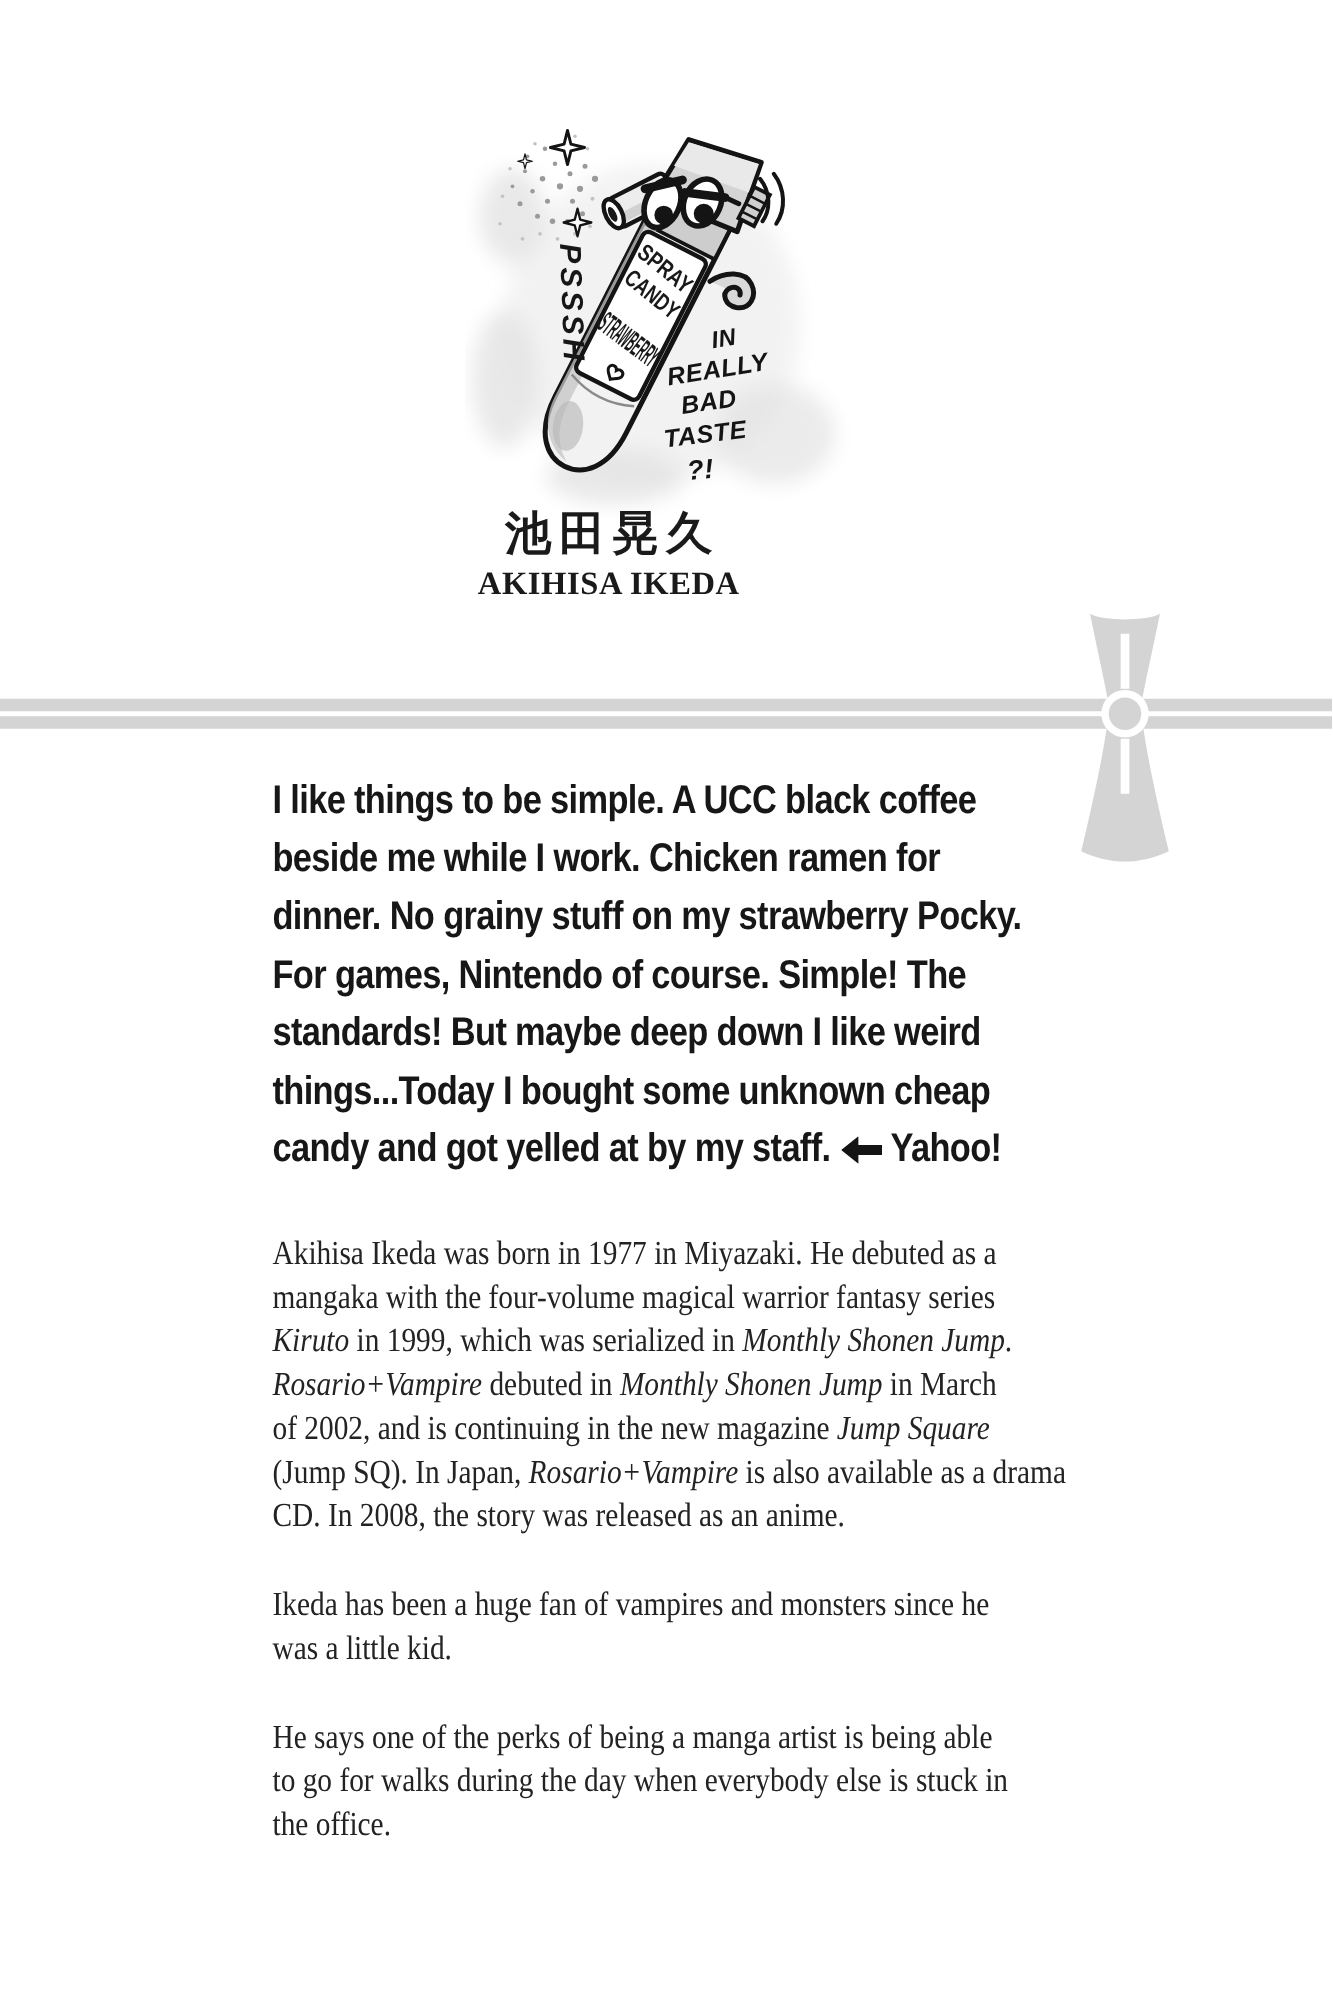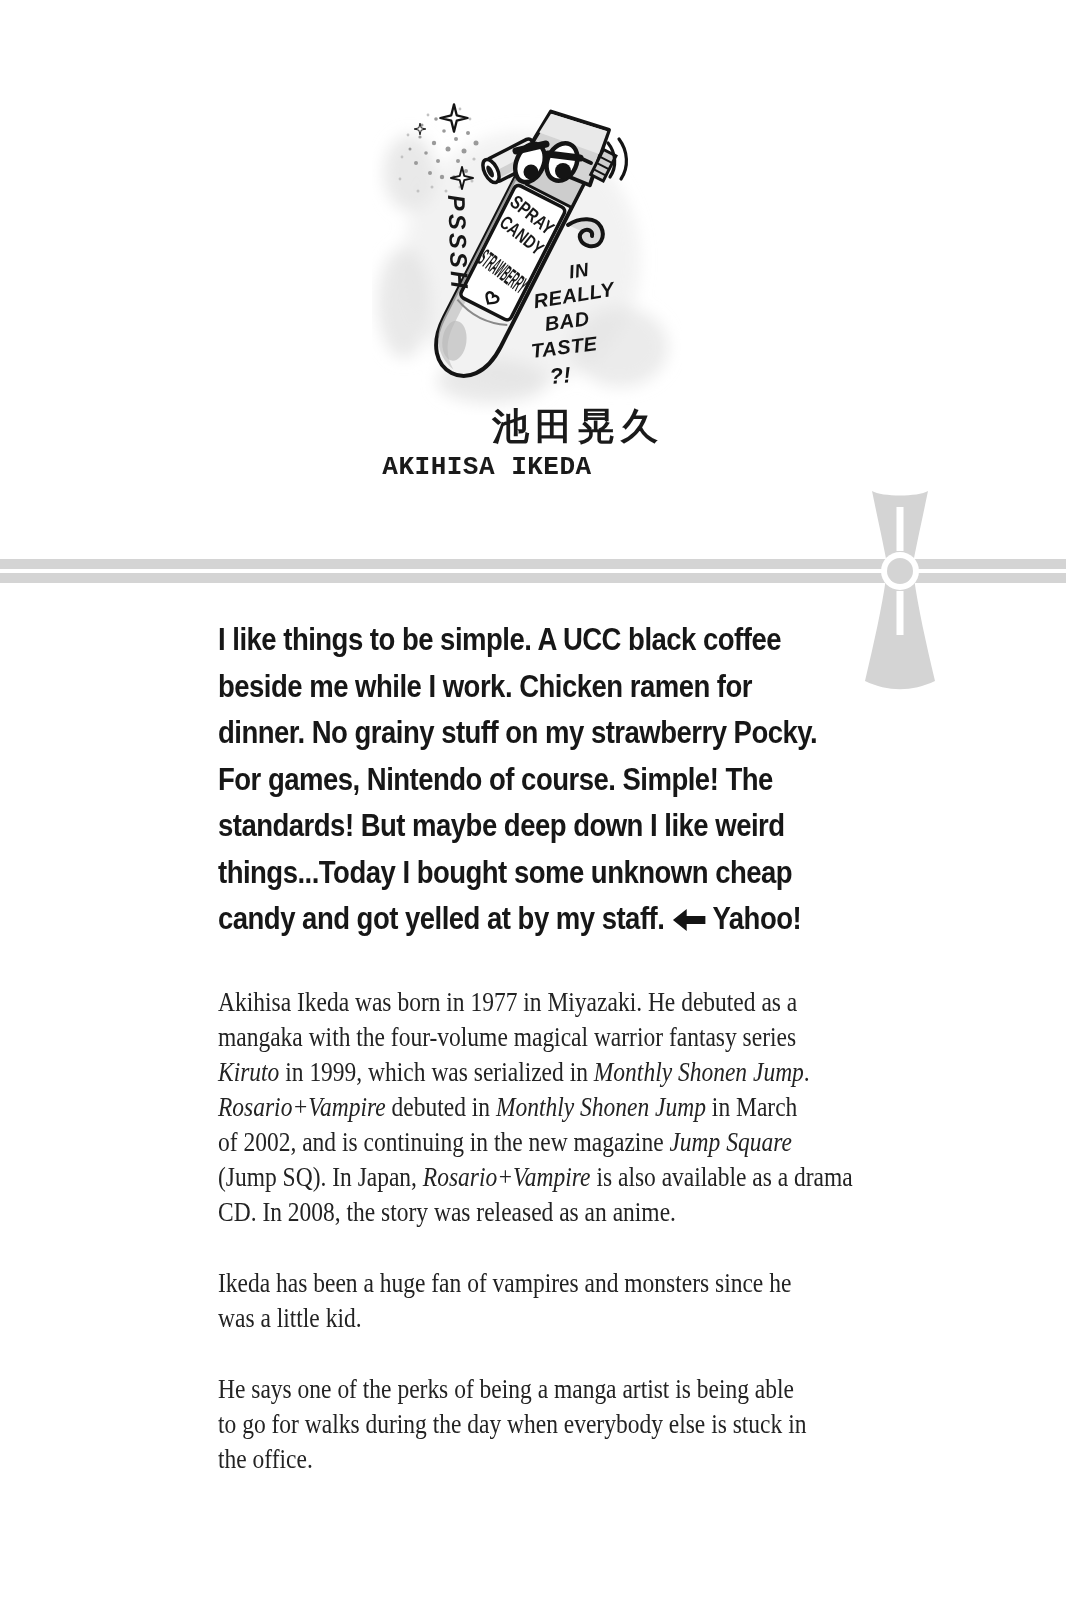--- a/index.html
+++ b/index.html
@@ -1,21 +1,21 @@
 <!DOCTYPE html>
 <html><head>
 <meta charset="utf-8">
 <style>
   html,body{margin:0;padding:0;background:#ffffff;}
   .page{position:relative;width:1066px;height:1600px;background:#ffffff;overflow:hidden;
         font-family:"Liberation Sans",sans-serif;}
   .illustration{position:absolute;left:372px;top:85px;width:310px;height:330px;}
   .author-block{position:absolute;left:310px;top:406px;width:354px;text-align:center;color:#1a1a1a;}
-  .name-jp{font-family:Liberation Sans, sans-serif;font-weight:600;font-size:37px;line-height:1.15;letter-spacing:6px;text-indent:6px;text-align:right;}
-  .name-en{font-family:Liberation Mono, monospace;font-weight:800;font-size:26px;line-height:1.1;letter-spacing:.5px;margin-top:4px;}
+  .name-jp{font-family:Liberation Sans, sans-serif;font-weight:600;font-size:37px;line-height:1.15;letter-spacing:6px;text-indent:6px;}
+  .name-en{font-family:Liberation Serif, serif;font-weight:800;font-size:26px;line-height:1.1;letter-spacing:.5px;margin-top:4px;}
   .divider{position:absolute;left:0;top:485px;width:1066px;height:215px;}
   .intro{position:absolute;left:218px;top:616px;transform:scaleX(.86);transform-origin:0 0;
          font-weight:700;font-size:32px;line-height:46.5px;letter-spacing:-.6px;color:#171717;}
   .intro .line{white-space:nowrap;}
   .arrow-icon{display:inline-block;vertical-align:-2px;margin:0 8px 0 10px;}
   .bio{position:absolute;left:218px;top:985px;transform:scaleX(.87);transform-origin:0 0;
        font-family:"Liberation Serif",serif;font-weight:400;font-size:27px;line-height:35px;color:#232323;}
   .bio .line{white-space:nowrap;}
   .bio .para + .para{margin-top:36px;}
   .bio em{font-style:italic;}

